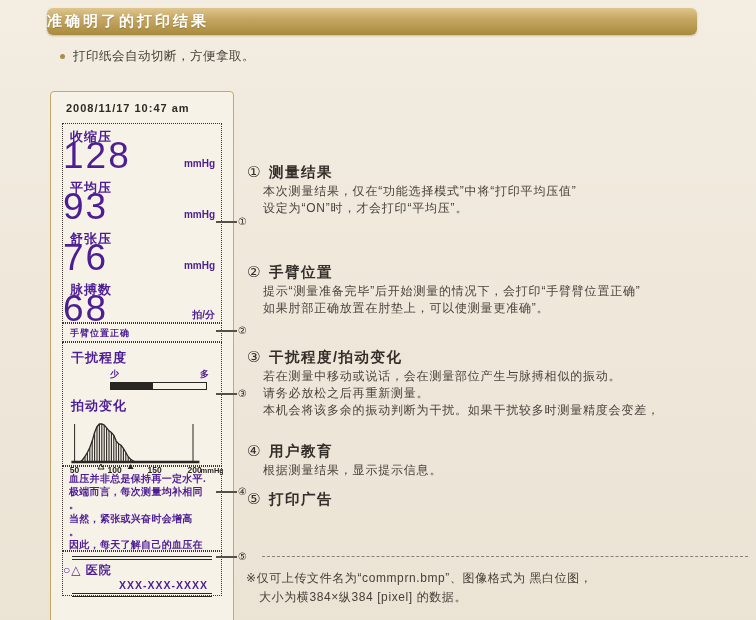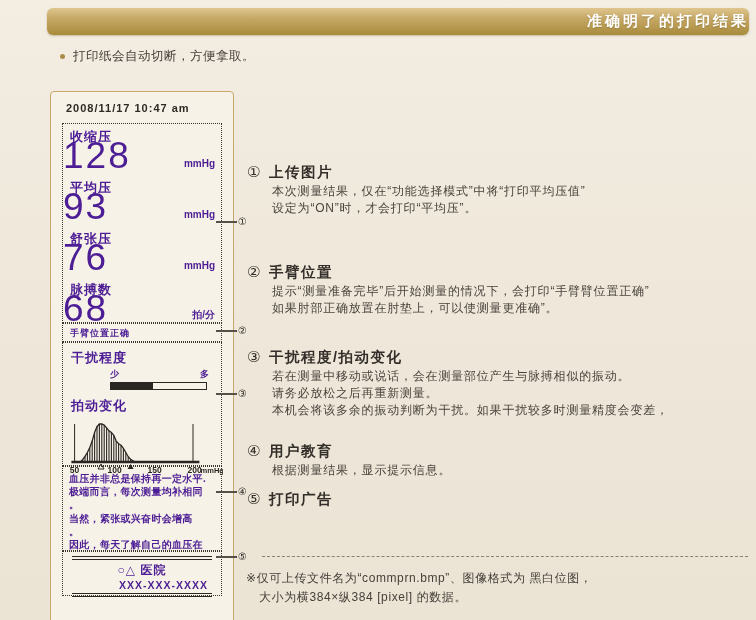--- a/index.html
+++ b/index.html
@@ -7,25 +7,25 @@
   body {
     position:relative;
     font-family:"Liberation Sans","DejaVu Sans",sans-serif;
     background:linear-gradient(180deg,#f3ede2 0%, #efe8db 40%, #ebe4d5 100%);
     color:#46403a;
     overflow:hidden;
   }
 
   
   .title-bar{
-    position:absolute; left:47px; top:8px; width:702px; height:27px;
+    position:absolute; left:47px; top:8px; width:650px; height:27px;
     border-radius:6px;
     background:linear-gradient(180deg,#e0c68e 0%, #c5a765 40%, #a98b3c 100%);
     box-shadow:0 1px 2px rgba(120,95,35,.35);
-    display:flex; align-items:center; justify-content:flex-end;
+    display:flex; align-items:center; justify-content:flex-start;
   }
   .title-bar span{
     color:#ffffff; font-weight:bold; font-size:15px; letter-spacing:3px;
     text-shadow:0 1px 1px rgba(120,95,35,.5);
   }
 
   
   .intro{ position:absolute; left:58px; top:44px; width:660px; }
   .intro .bullet{
     position:absolute; left:2px; top:10px; width:5px; height:5px;
@@ -65,21 +65,21 @@
   .noise-fill{ height:100%; background:#2a2622; }
   .pulse-label{ margin-top:7px; }
   .pulse-chart{ display:block; margin:1px 0 0 2px; }
 
   .rbox-edu{ height:85px; padding:5px 3px 0 6px; }
   .eduline{ font-size:10px; font-weight:bold; line-height:13.2px; letter-spacing:.3px; }
 
   .rbox-ad{ height:45px; padding-top:4px; }
   .ad-rule{ height:4px; margin:0 9px;
     border-top:1.5px solid #2a2622; border-bottom:1.5px solid #2a2622; }
-  .ad-name{ text-align:center; font-size:12px; font-weight:bold;
+  .ad-name{ text-align:left; font-size:12px; font-weight:bold;
     letter-spacing:1px; margin-top:2px; }
   .ad-phone{ text-align:right; padding-right:13px; font-size:10.5px;
     font-weight:bold; letter-spacing:1px; }
   .ad-rule.bottom{ margin-top:2px; }
 
   
   #markers{ position:absolute; left:216px; top:0; width:46px; height:620px; }
   .marker{ position:absolute; left:0; display:flex; align-items:center; height:12px; }
   .marker .mline{ width:21px; height:1.3px; background:#57504a; }
   .marker .mnum{ font-size:10px; line-height:10px; color:#2e2a25; margin-left:1px; }
@@ -91,21 +91,21 @@
 
   
   #sections{ position:absolute; left:247px; top:163px; width:505px; }
   section:nth-of-type(2){ margin-top:46px; }
   section:nth-of-type(3){ margin-top:31px; }
   section:nth-of-type(4){ margin-top:23px; }
   section:nth-of-type(5){ margin-top:11px; }
   .shead{ display:flex; align-items:baseline; height:20px; color:#332e29; }
   .snum{ font-size:15px; width:22px; }
   .stitle{ font-size:14.5px; font-weight:bold; letter-spacing:1.5px; }
-  .sbody{ margin-left:25px; }
+  .sbody{ margin-left:16px; }
   .bodyline{ font-size:12px; line-height:17px; letter-spacing:.8px; color:#4a433c; }
 
   
   .dash-sep{ position:absolute; left:262px; top:556px; width:486px;
     border-top:1.3px dashed #8a8174; }
   .footnote{ position:absolute; left:246px; top:569px; font-size:12px;
     letter-spacing:.6px; color:#46403a; }
   .footnote div{ line-height:19px; }
   .footnote div:nth-child(2){ margin-left:13px; }
 </style>
@@ -259,21 +259,21 @@
       <span class="mline"></span>
       <span class="mnum">⑤</span>
     </div>
   </div>
 
 <div id="sections">
 
     <section class="sec">
       <div class="shead">
         <span class="snum">①</span>
-        <span class="stitle">上传图片</span>
+        <span class="stitle">测量结果</span>
       </div>
       <div class="sbody">
         <div class="bodyline">本次测量结果，仅在“功能选择模式”中将“打印平均压值”</div>
         <div class="bodyline">设定为“ON”时，才会打印“平均压”。</div>
       </div>
     </section>
 
     <section class="sec">
       <div class="shead">
         <span class="snum">②</span>

